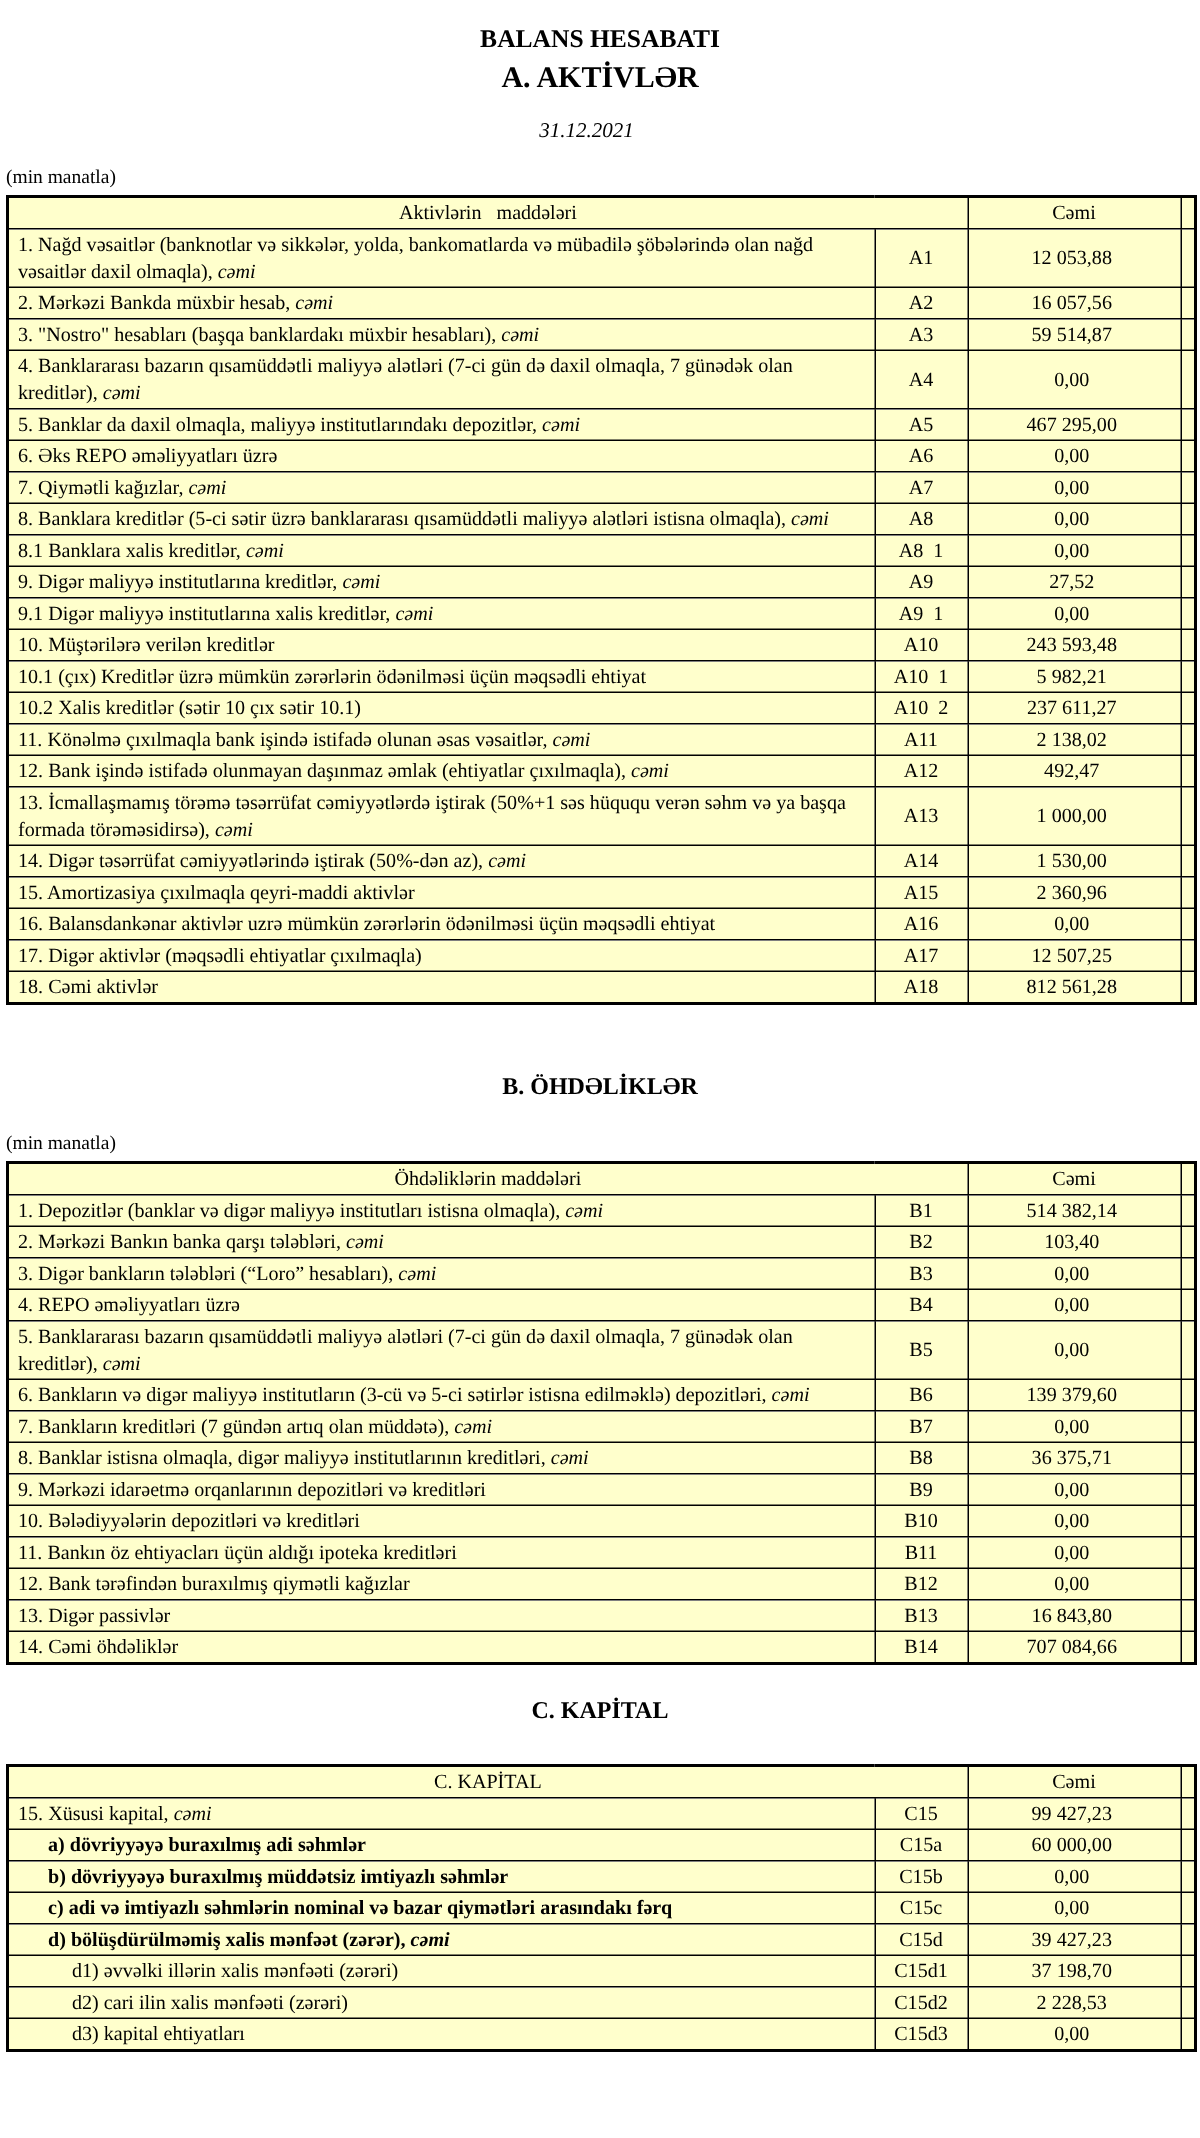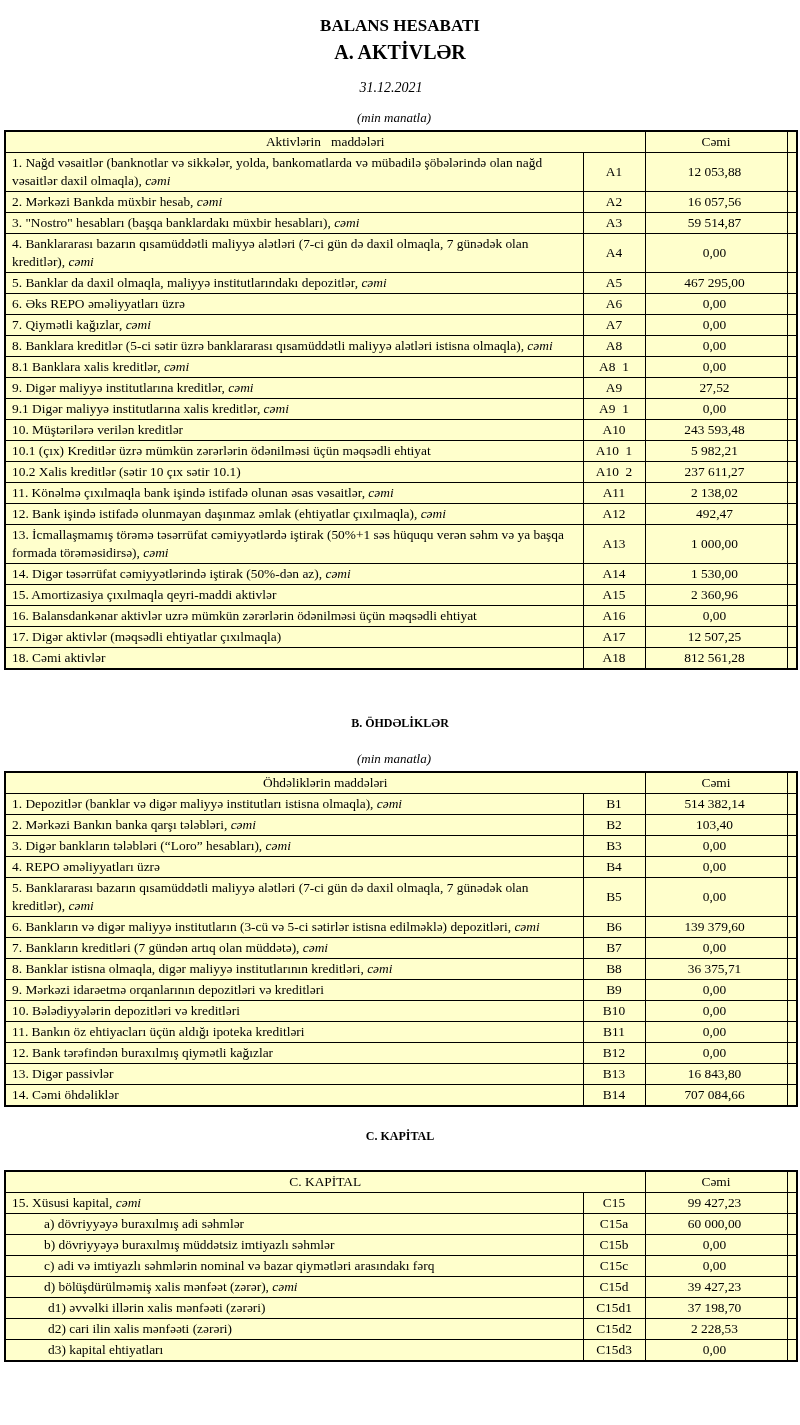--- a/index.html
+++ b/index.html
@@ -9,23 +9,23 @@
     overflow:hidden;
     background:#ffffff;
     color:#000;
     font-family:"Liberation Serif","DejaVu Serif",serif;
   }
   .page { padding:16px 4px 0 4px; }
 
   .doc-title   { text-align:center; font-weight:bold; font-size:17px; }
   .doc-subtitle{ text-align:center; font-weight:bold; font-size:20px; margin-top:5px; }
   .date-line   { text-align:center; font-style:italic; font-size:14px; margin:16px 18px 0 0; }
-  .unit-line   { text-align:center; font-style:italic; font-size:13px; margin:14px 12px 3px 0; }
+  .unit-line   { text-align:left; font-size:13px; margin:14px 12px 3px 0; }
   .unit-line.b { margin-top:20px; }
-  .section-title { text-align:center; font-weight:bold; font-size:12px; }
+  .section-title { text-align:center; font-weight:bold; font-size:16px; }
   .section-title.b { margin-top:46px; }
   .section-title.c { margin-top:22px; margin-bottom:26px; }
 
   table {
     width:792px;
     border-collapse:collapse;
     table-layout:fixed;
     border:2px solid var(--border,#000);
     margin-top:4px;
   }
@@ -36,21 +36,21 @@
     line-height:18px;
     padding:1px 4px;
     vertical-align:middle;
     overflow:hidden;
   }
   th { font-weight:normal; text-align:center; white-space:pre-wrap; }
   .c-label { text-align:left; padding-left:6px; }
   .c-code  { text-align:center; white-space:pre; }
   .c-value { text-align:center; padding-right:7px; }
   .c-edge  { padding:0; }
-  .ind1 .c-label, td.ind1 { padding-left:38px; }
+  .ind1 .c-label, td.ind1 { padding-left:26px;font-weight:bold; }
   td.ind2 { padding-left:42px; }
   .total-row .c-label, .total-row .c-code { font-weight:normal; }
 
   col.w-label { width:578px; }
   col.w-code  { width:62px; }
   col.w-value { width:142px; }
   col.w-edge  { width:10px; }
 </style>
 </head>
 <body style="background: rgb(255, 255, 255);">

